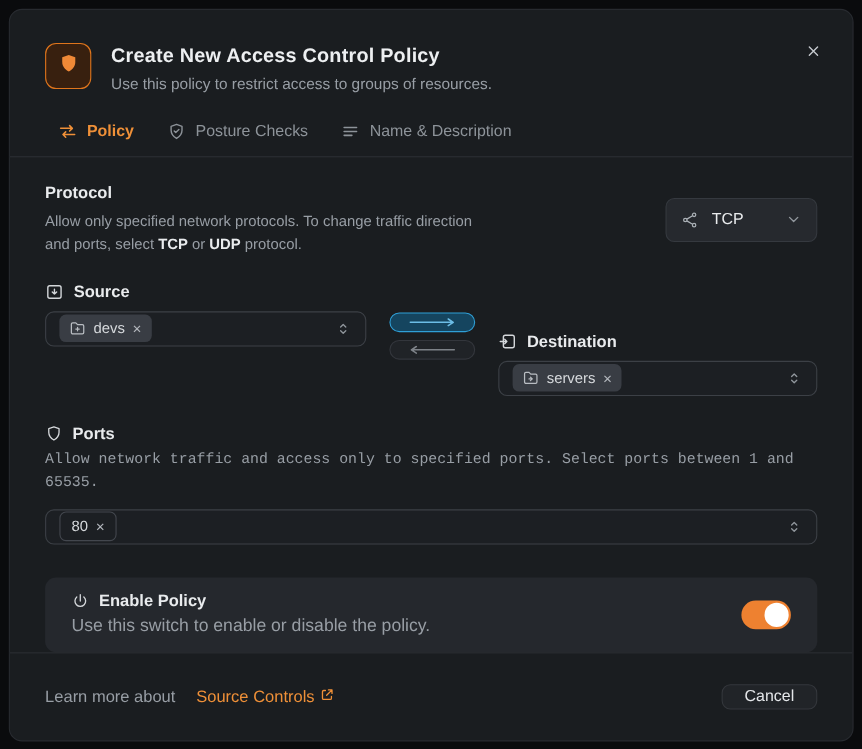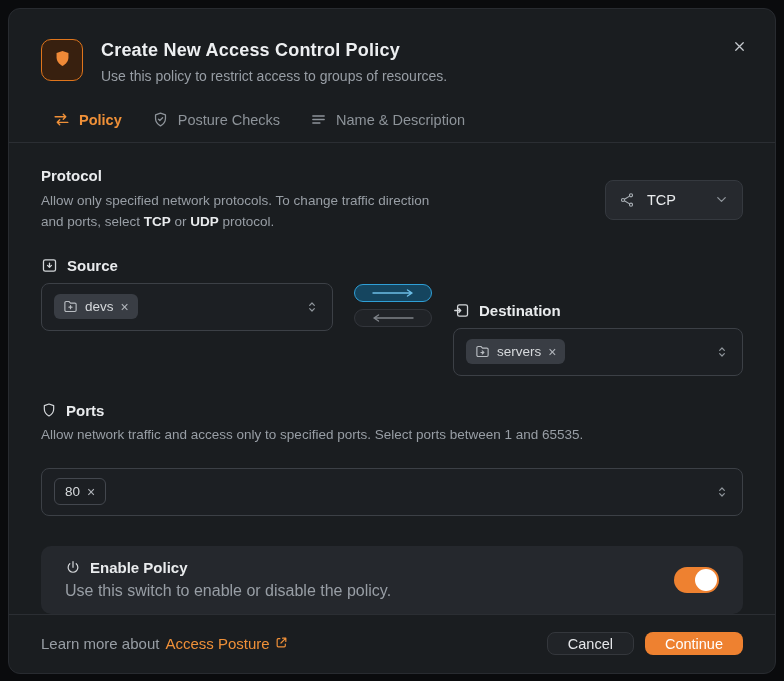--- a/index.html
+++ b/index.html
@@ -47,21 +47,21 @@
   .select .chev{ margin-left:auto; color:#9096 9c; color:#90969c; display:flex; }
   .select .net{ color:#aab0b6; display:flex; }
 
   .sd-row{ display:flex; margin-top:24px; }
   .sd-col{ width:292px; }
   .sd-col.dest{ width:290px;margin-top:45px; }
   .sd-label{ display:flex; align-items:center; gap:9px; font-size:15px; font-weight:700;
              color:#e9ebed; margin-bottom:9px; }
   .sd-label svg{ color:#d4d7da; display:block; }
   .field{
-    height:48px; background:#1c1f23; border:1px solid #3c4046; border-radius:8px;
+    height:32px; background:#1c1f23; border:1px solid #3c4046; border-radius:8px;
     display:flex; align-items:center; padding:0 12px; cursor:text;
   }
   .tag{
     display:inline-flex; align-items:center; gap:7px; background:#393d44;
     border-radius:6px; padding:5px 9px; font-size:13.5px; color:#d6d9dc; white-space:nowrap;
   }
   .tag svg{ color:#b9bdc2; display:block; }
   .tag .x{ color:#b2b6bc; font-size:14px; line-height:1; cursor:pointer; }
   .tag.outline{ background:transparent; border:1px solid #43474e; padding:5px 10px;text-align:center; }
   .unfold{ margin-left:auto; color:#90969c; display:flex; }
@@ -71,41 +71,41 @@
   .dir-btn{ width:78px; height:18px; border-radius:9px; display:flex; align-items:center;
             justify-content:center; cursor:pointer; }
   .dir-btn.active{ background:#15455f; border:1.5px solid #2f9fd6; color:#6cbde6; }
   .dir-btn.idle{ background:#202327; border:1px solid #33363c; color:#7d8288; }
   .dir-btn svg{ display:block; }
 
   .ports{ margin-top:26px; }
   .ports-label{ display:flex; align-items:center; gap:9px; font-size:15px; font-weight:700;
                 color:#e9ebed; }
   .ports-label svg{ color:#d4d7da; display:block; }
-  .ports .section-desc{ margin-top:6px; margin-bottom:22px; }
+  .ports .section-desc{ margin-top:6px; margin-bottom:12px;font-family:Liberation Mono, monospace; }
 
   .enable-card{
     margin-top:30px; min-height:68px; background:#25282d; border-radius:10px;
     padding:13px 24px; display:flex; align-items:center; justify-content:space-between;
   }
   .enable-head{ display:flex; align-items:center; gap:9px; font-size:15px; font-weight:700;
                 color:#e9ebed; }
   .enable-head svg{ color:#d4d7da; display:block; }
   .enable-desc{ font-size:16px; color:#989ea5; margin-top:6px; }
   .toggle{ width:45px; height:26px; border-radius:13px; background:#ee8130; position:relative;
            flex:none; cursor:pointer; }
   .toggle .knob{ position:absolute; top:2px; right:2px; width:22px; height:22px;
                  border-radius:50%; background:#ffffff; }
 
   
   .footer{
     margin-top:auto; height:89px; border-top:1px solid #2b2e33;
     display:flex; align-items:center; justify-content:space-between; padding:0 32px;
   }
-  .learn{ display:flex; align-items:center; gap:6px; font-size:15px; color:#989ea5;justify-content:center; }
+  .learn{ display:flex; align-items:center; gap:19px; font-size:15px; color:#989ea5;justify-content:center; }
   .learn a{ display:flex; align-items:center; gap:5px; color:#ef9038; text-decoration:none;
             cursor:pointer; }
   .footer-buttons{ display:flex; gap:11px; }
   .btn{ height:23px; border-radius:8px; font-size:14.5px; padding:0 20px;text-align:center; }
   .btn.cancel{ background:#212428; border:1px solid #34373c; color:#e5e7ea; }
   .btn.continue{ background:#ee8130; color:#ffffff; }
 </style>
 </head>
 <body>
 
@@ -302,28 +302,27 @@
         <div class="knob"></div>
       </div>
     </div>
 
   </div>
 
   <div class="footer">
     <div class="learn">
       <span>Learn more about</span>
       <a>
-        <span>Access Posture</span>
+        <span>Source Controls</span>
         <span>
           <svg width="13" height="13" viewBox="0 0 24 24" fill="none" stroke="currentColor" stroke-width="2.2" stroke-linecap="round" stroke-linejoin="round">
               <path d="M9 5H6a2 2 0 0 0-2 2v11a2 2 0 0 0 2 2h11a2 2 0 0 0 2-2v-3"></path>
               <path d="M14 4h6v6M20 4l-9 9"></path>
             </svg>
         </span>
       </a>
     </div>
     <div class="footer-buttons">
       <button class="btn cancel">Cancel</button>
-      <button class="btn continue">Continue</button>
     </div>
   </div>
 
 </div>
 
 </body></html>

